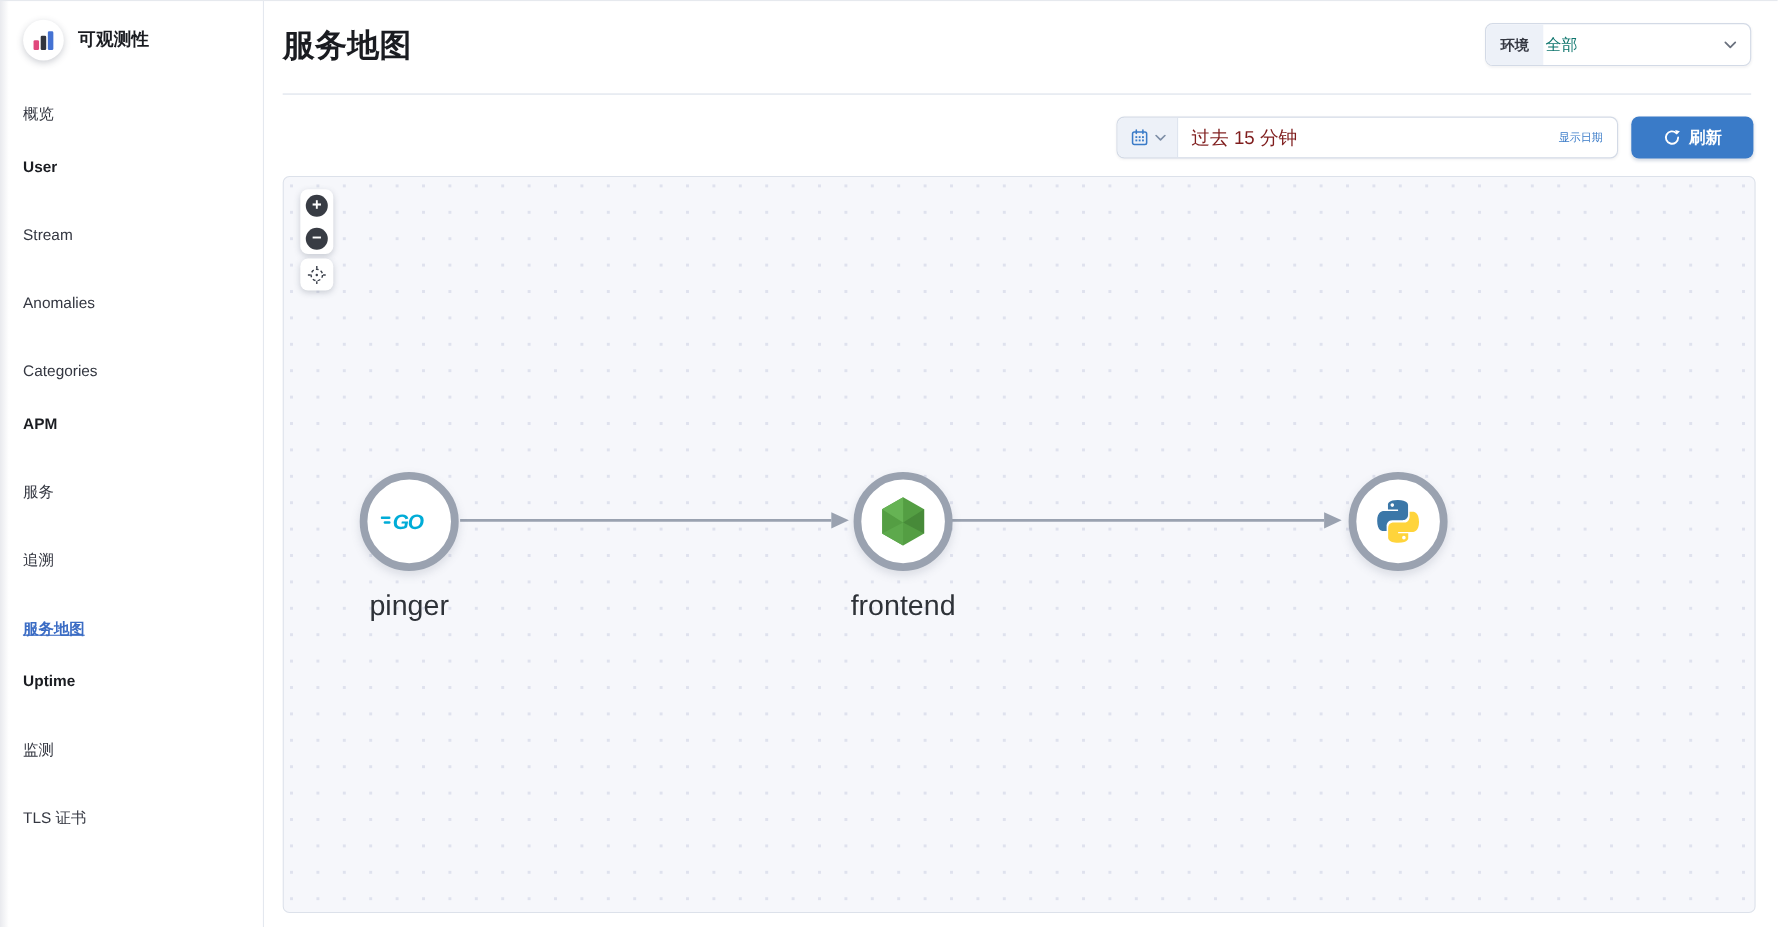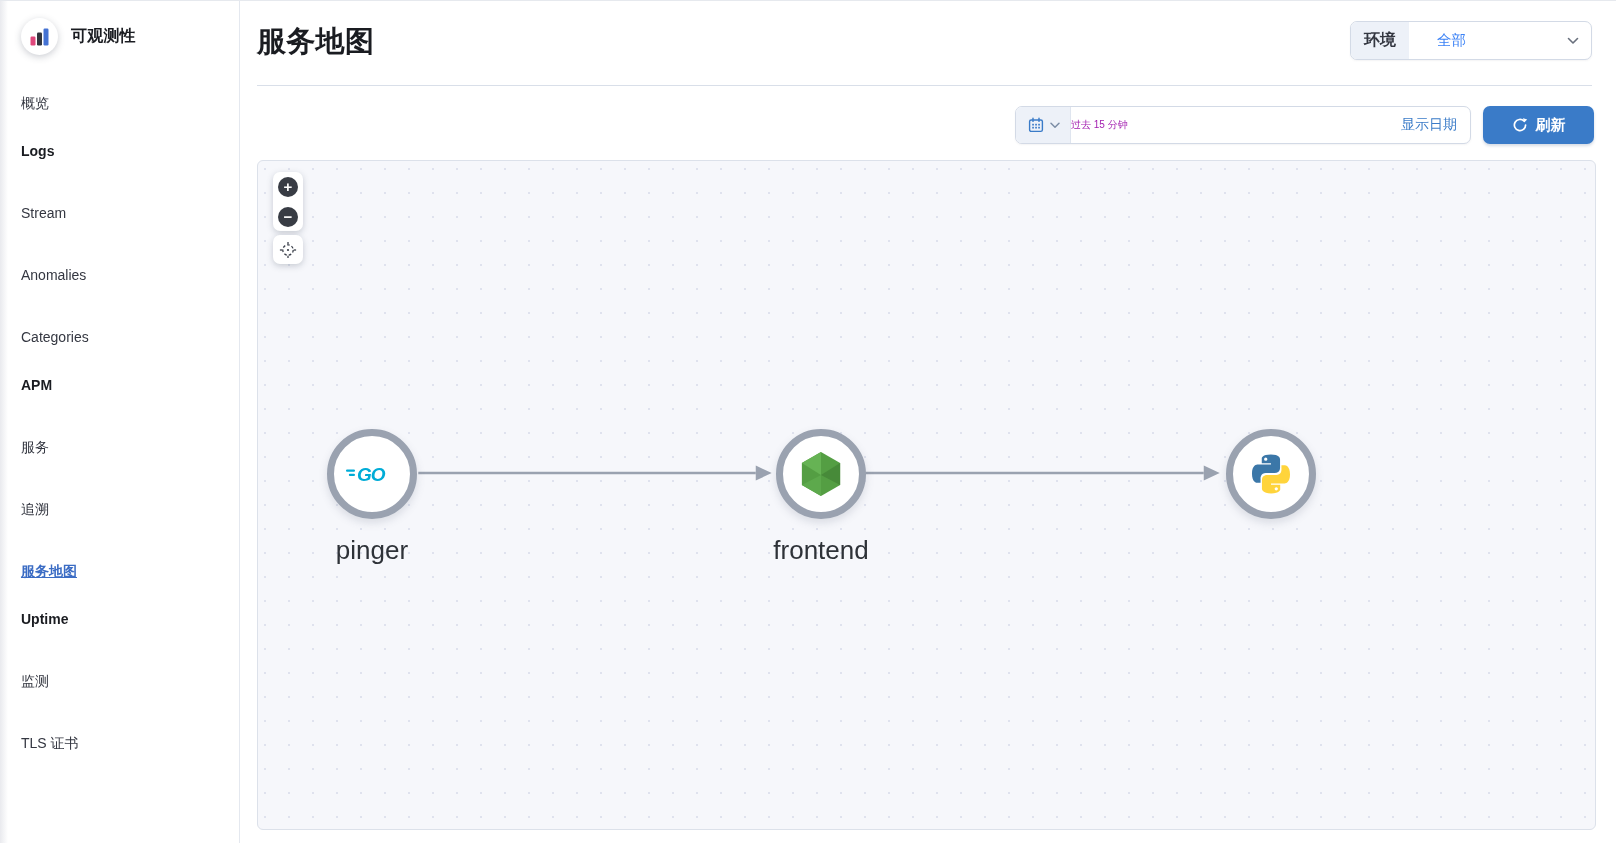--- a/index.html
+++ b/index.html
@@ -19,30 +19,30 @@
   .nav-section-title { height:27px; line-height:27px; font-weight:700; color:#1a1c21; }
   .nav-link.active { color:#3b6cc4; font-weight:700; text-decoration:underline; }
 
   
   .main { position:absolute; left:240px; top:0; right:0; bottom:0; background:#fff; }
   .page-title { position:absolute; left:17px; top:22px; font-size:29px; font-weight:700; color:#1a1c21; letter-spacing:.3px; }
   .divider { position:absolute; left:17px; right:24px; top:85px; height:1px; background:#d9dfe9; }
 
   
   .env-select { position:absolute; top:21px; right:24px; width:242px; height:39px; background:#fff; border:1px solid #d3dae6; border-radius:7px; display:flex; align-items:center; box-shadow:0 1px 2px rgba(60,70,90,.06); cursor:pointer; overflow:hidden; }
-  .env-label { background:#edf1f8; height:100%; display:flex; align-items:center; padding:0 13px; font-size:16px; font-weight:700; color:#343741; flex:0 0 auto; }
-  .env-value { padding-left:28px; font-size:14.5px; color:#3b82f6; flex:1; }
+  .env-label { background:#edf1f8; height:100%; display:flex; align-items:center; padding:0 13px; font-size:13px; font-weight:700; color:#343741; flex:0 0 auto; }
+  .env-value { padding-left:2px; font-size:14.5px; color:#0f766e; flex:1; }
   .env-chevron { margin-right:12px; display:flex; }
 
   
   .toolbar { position:absolute; top:106px; right:22px; display:flex; gap:12px; align-items:center; }
   .datepicker { width:456px; height:38px; background:#fff; border:1px solid #d3dae6; border-radius:7px; display:flex; align-items:center; box-shadow:0 1px 2px rgba(60,70,90,.06); overflow:hidden; }
   .dp-prepend { height:100%; background:#edf1f8; border-right:1px solid #dfe5ef; display:flex; align-items:center; gap:6px; padding:0 10px 0 12px; cursor:pointer; flex:0 0 auto; }
-  .dp-range { flex:1; font-size:10px; color:#a21caf; cursor:pointer; }
-  .dp-showdates { padding-right:13px; font-size:14px; color:#3a7bc8; cursor:pointer; white-space:nowrap; }
+  .dp-range { flex:1; padding-left:12px; font-size:17px; color:#7f1d1d; cursor:pointer; }
+  .dp-showdates { padding-right:13px; font-size:10px; color:#3a7bc8; cursor:pointer; white-space:nowrap; }
   .refresh-btn { width:111px; height:38px; background:#3a7bc8; border:none; border-radius:7px; color:#fff; font-size:15px; font-weight:600; font-family:inherit; display:flex; align-items:center; justify-content:center; gap:8px; cursor:pointer; box-shadow:0 2px 3px rgba(30,60,110,.18); }
 
   
   .map { position:absolute; left:17px; right:20px; top:160px; height:670px; background:#f6f7fb; border:1px solid #dce1ea; border-radius:6px;
          background-image:radial-gradient(circle,#dfe2ee 1.4px,transparent 1.5px); background-size:24px 24px; background-position:19px 20px; }
   .zoom-panel { position:absolute; left:15px; top:11px; width:30px; height:59px; background:#fff; border-radius:7px; box-shadow:0 2px 6px rgba(60,70,90,.25); display:flex; flex-direction:column; align-items:center; padding-top:5px; gap:10px; z-index:3; }
   .zoom-btn { width:20px; height:20px; border-radius:50%; background:#383c44; color:#fff; border:none; font-size:15px; font-weight:700; line-height:18px; text-align:center; cursor:pointer; padding:0; font-family:inherit; }
   .center-btn { position:absolute; left:15px; top:74px; width:30px; height:29px; background:#fff; border:none; border-radius:7px; box-shadow:0 2px 6px rgba(60,70,90,.25); display:flex; align-items:center; justify-content:center; cursor:pointer; z-index:3; }
 
   .edges-svg { position:absolute; left:0; top:0; width:100%; height:100%; }
@@ -70,21 +70,21 @@
           <rect x="13.5" y="1.5" width="5" height="17" rx="1.2" fill="#4472d3"></rect>
         </svg>
       </div>
       <div class="brand-name">可观测性</div>
     </div>
 
     <nav class="nav">
       <a class="nav-link">概览</a>
 
       <div class="nav-section">
-        <div class="nav-section-title">Logs</div>
+        <div class="nav-section-title">User</div>
         <a class="nav-link">Stream</a>
         <a class="nav-link">Anomalies</a>
         <a class="nav-link">Categories</a>
       </div>
 
 
       <div class="nav-section">
         <div class="nav-section-title">APM</div>
         <a class="nav-link">服务</a>
         <a class="nav-link">追溯</a>

